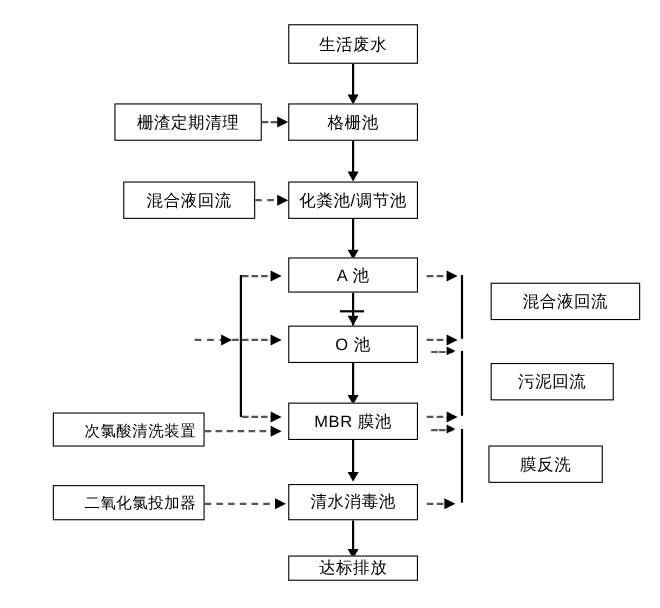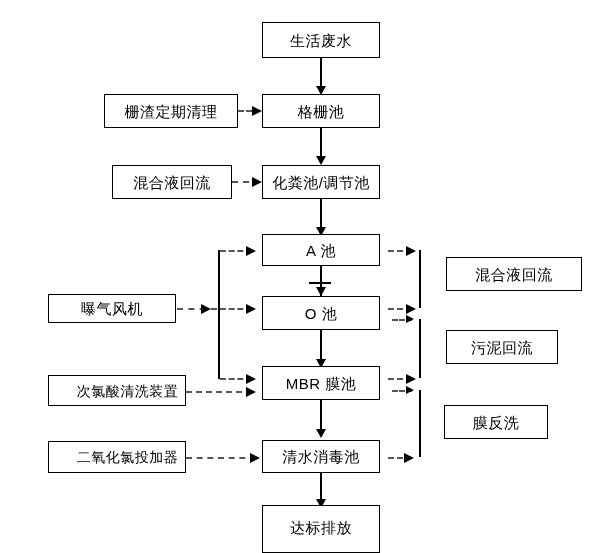--- a/index.html
+++ b/index.html
@@ -183,27 +183,24 @@
   </div>
 
   <div class="node" style="left:262px; top:296px; width:118px; height:34px;">
     <span>O 池</span>
   </div>
 
   <div class="node" style="left:262px; top:440px; width:118px; height:33px;">
     <span>清水消毒池</span>
   </div>
 
-  <div class="node" style="left:262px; top:505px; width:118px; height:48px;font-family:Liberation Mono, monospace;">
+  <div class="node" style="left:262px; top:505px; width:118px; height:23px;">
     <span>达标排放</span>
   </div>
 
-  <div class="node" style="left:48px; top:294px; width:128px; height:29px;">
-    <span>曝气风机</span>
-  </div>
 
   <div class="node small" style="left:48px; top:375px; width:138px; height:31px;">
     <span>次氯酸清洗装置</span>
   </div>
 
   <div class="node small" style="left:48px; top:441px; width:138px; height:32px;">
     <span>二氧化氯投加器</span>
   </div>
 
   <div class="node" style="left:446px; top:257px; width:136px; height:34px;">

